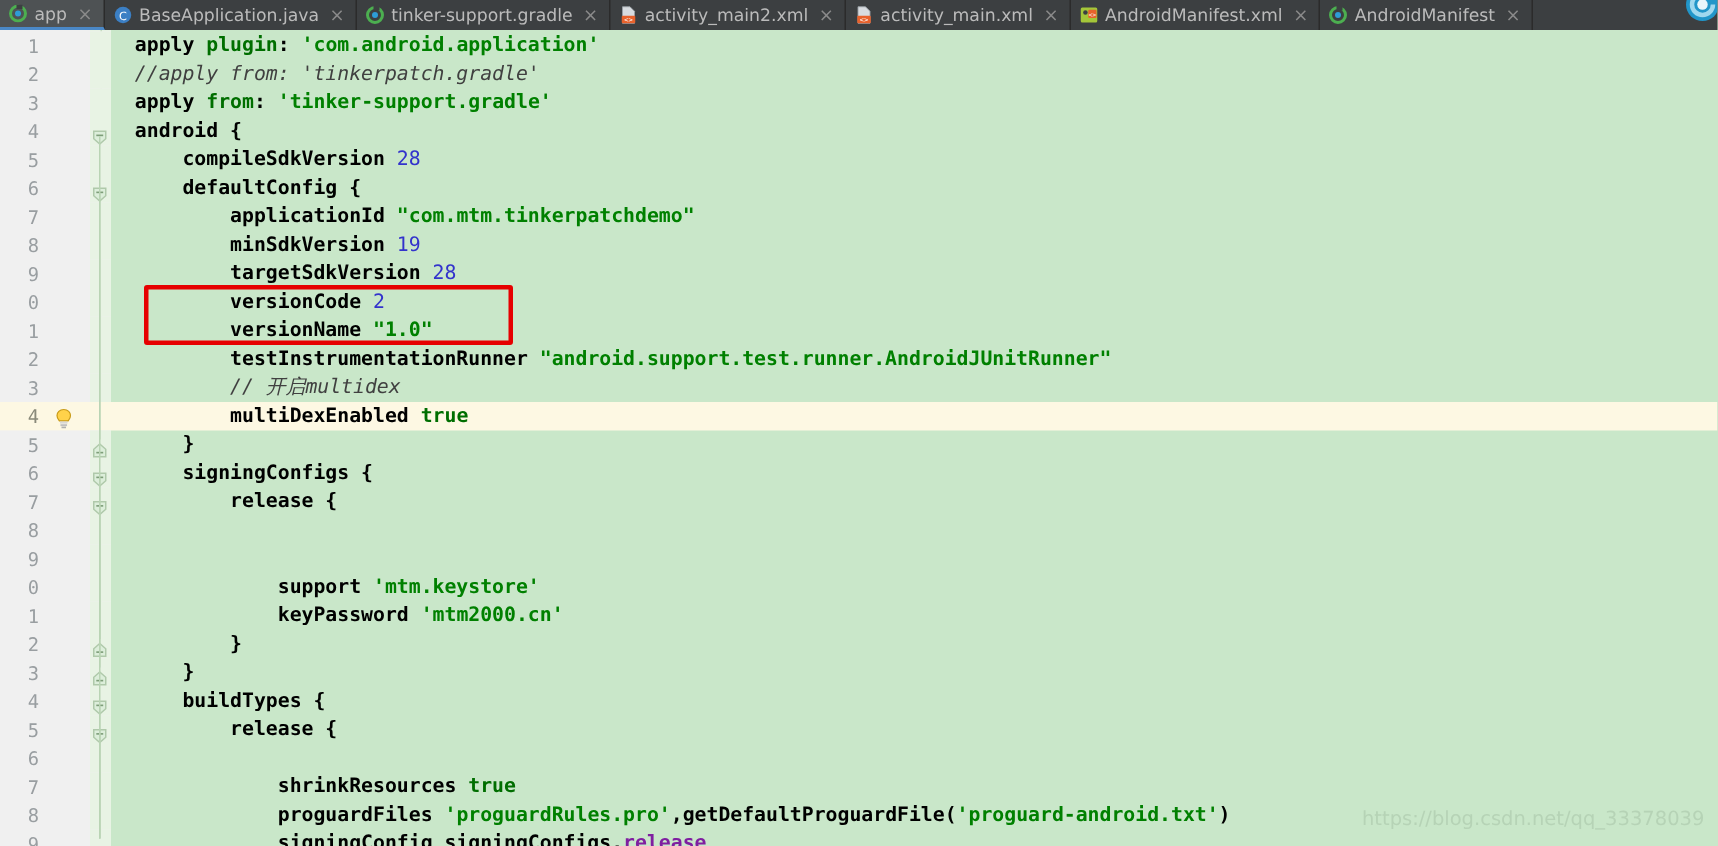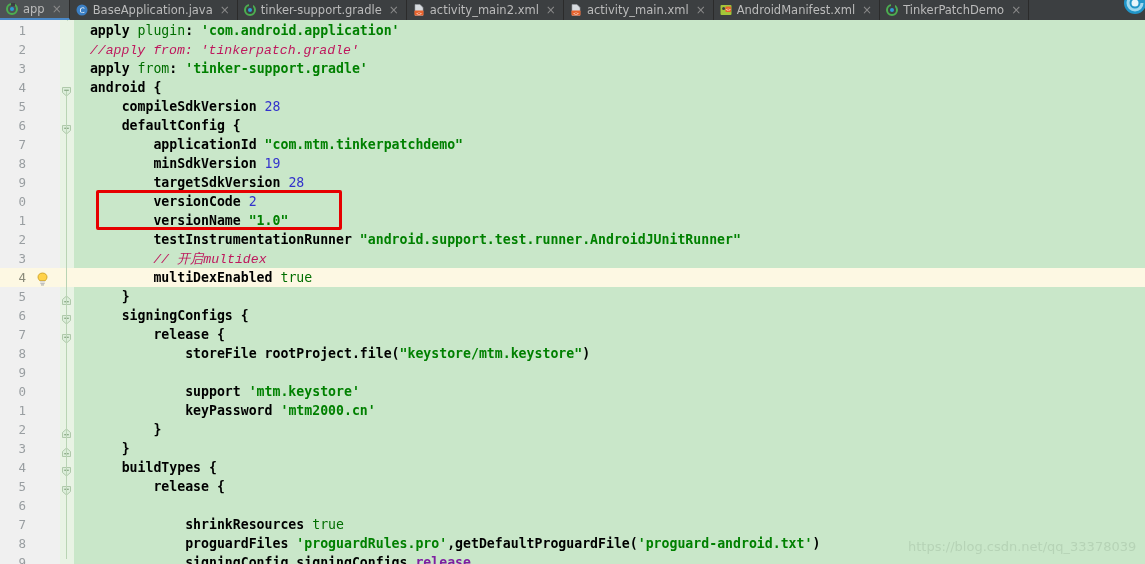--- a/index.html
+++ b/index.html
@@ -106,24 +106,24 @@
     position: absolute; left: 74px; top: 0;
     height: 19px; line-height: 19px;
     white-space: pre;
     font-family: "DejaVu Sans Mono", monospace;
     font-size: 13.2px;
     color: #000000;
     letter-spacing: 0px;
   }
 
   
-  .t-kw     { color: #006E00; font-weight: normal; }
+  .t-kw     { color: #006E00; font-weight: bold; }
   .t-str    { color: #008000; font-weight: bold; }
   .t-num    { color: #3333CC; }
-  .t-cmt    { color: #be185d; font-style: italic; font-family: Liberation Mono, monospace; }
+  .t-cmt    { color: #404040; font-style: italic; }
   .t-prop   { color: #7F1FA0; font-weight: bold; }
   .t-plain  { color: #000000; font-weight: bold; }
 
   
   .fmark {
     position: absolute; width: 11px; height: 11px; left: 1px;
   }
   .fline {
     position: absolute; left: 6px; width: 1px; background: #B9D4B4;
   }
@@ -208,21 +208,21 @@
       </svg>
       <span class="tab-label">AndroidManifest.xml</span>
       <span class="tab-close">×</span>
     </div>
     <div class="tab">
       <svg class="ticon" viewBox="0 0 12 12" width="12" height="12">
         <circle cx="6" cy="6" r="5" fill="none" stroke="#4CAF50" stroke-width="2"></circle>
         <circle cx="6" cy="6" r="2" fill="#2E9CD6"></circle>
         <rect x="5" y="0" width="4" height="3" fill="#3C3F41"></rect>
       </svg>
-      <span class="tab-label">TinkerPatchDemo</span>
+      <span class="tab-label">AndroidManifest</span>
       <span class="tab-close">×</span>
     </div>
   </div>
 <div id="corner-icon">
   <svg width="30" height="26" viewBox="0 0 30 26">
     <circle cx="20" cy="9" r="11" fill="#2196C9"></circle>
     <path d="M20 2 a7 7 0 1 0 7 7" stroke="#9FD8EE" stroke-width="3" fill="none"></path>
     <circle cx="20" cy="9" r="3.5" fill="#E8F6FB"></circle>
   </svg>
 </div>
@@ -359,21 +359,20 @@
         <div class="fmark" style="left: 61px; top: 4px;"><svg width="11" height="11" viewBox="0 0 11 11">
             <path d="M1.5 1.5 h8 v5 l-4 3.5 l-4 -3.5 z" fill="#DCEEDA" stroke="#AFC9AA" stroke-width="1"></path>
             <rect x="3.2" y="3.7" width="4.6" height="1.1" fill="#7E9E79"></rect>
           </svg></div>
         <div class="code"><span class="t-plain">          release {</span></div>
       </div>
       <div class="row" style="top: 324px;">
         <div class="gutter-cell plain"></div>
         <div class="gutter-fold"></div>
         <div class="lnum">8</div>
-        <div class="code"><span class="t-plain">              storeFile rootProject.file(</span><span class="t-str">"keystore/mtm.keystore"</span><span class="t-plain">)</span></div>
       </div>
       <div class="row" style="top: 343px;">
         <div class="gutter-cell plain"></div>
         <div class="gutter-fold"></div>
         <div class="lnum">9</div>
       </div>
       <div class="row" style="top: 362px;">
         <div class="gutter-cell plain"></div>
         <div class="gutter-fold"></div>
         <div class="lnum">0</div>

